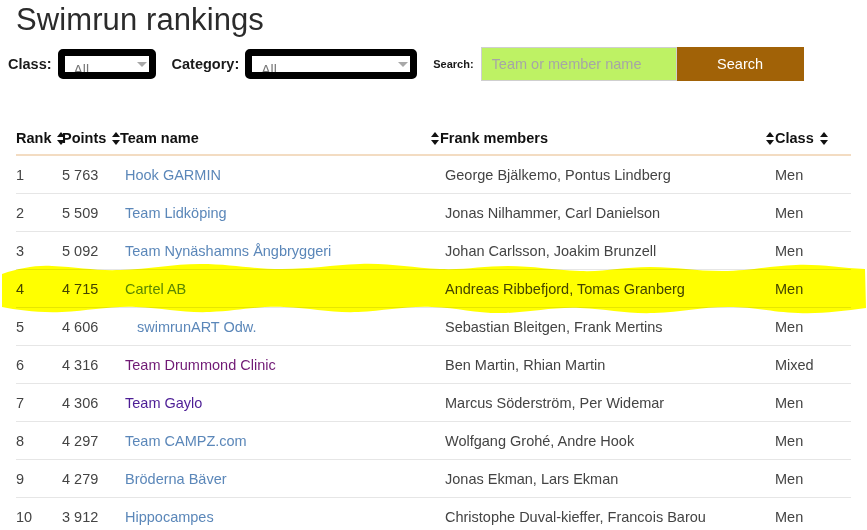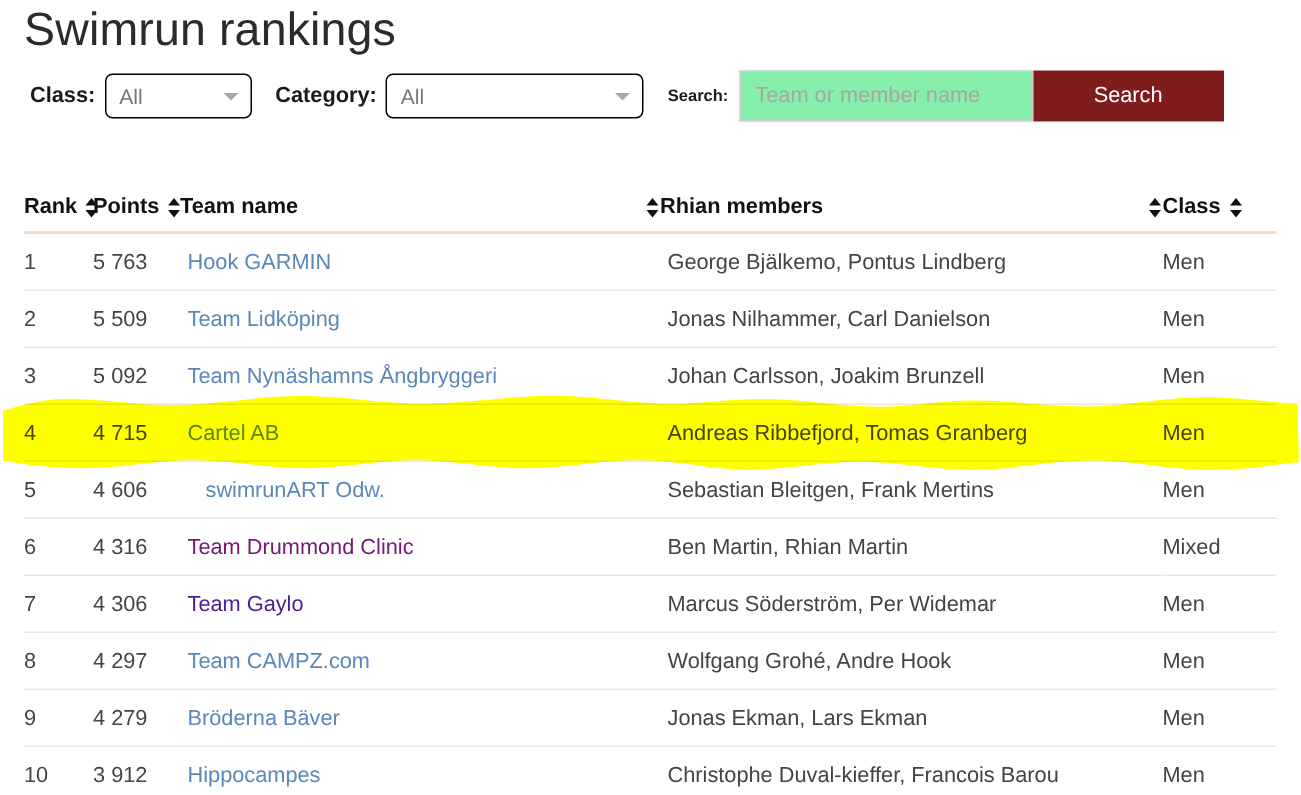--- a/index.html
+++ b/index.html
@@ -33,42 +33,42 @@
     font-weight: 400;
     color: #2b2b2b;
     letter-spacing: 0.1px;
     line-height: 44px;
     white-space: nowrap;
   }
 
   
   .filter-bar {
     position: absolute;
-    left: 20px;
+    left: 8px;
     top: 44px;
     height: 40px;
     display: flex;
     align-items: center;
     white-space: nowrap;
   }
   .filter-label {
     font-size: 14.5px;
     font-weight: bold;
     color: #1a1a1a;
     margin-right: 6px;
   }
   .select-wrap {
     position: relative;
     display: inline-block;
     margin-right: 16px;
   }
   .select-box {
     box-sizing: border-box;
     height: 30px;
-    border: 1px solid #000000;
+    border: 7px solid #000000;
     border-radius: 5px;
     background: #ffffff;
     font-family: "Liberation Sans", sans-serif;
     font-size: 14px;
     color: #777777;
     padding: 0 24px 0 9px;
     line-height: 28px;
     cursor: default;
     overflow: hidden;
     text-overflow: ellipsis;
@@ -93,21 +93,21 @@
     font-weight: bold;
     color: #1a1a1a;
     margin-right: 7px;
   }
   .search-input {
     box-sizing: border-box;
     width: 196px;
     height: 34px;
     border: 1px solid #cfcfcf;
     border-radius: 0;
-    background: #86efac;
+    background: #bef264;
     font-family: "Liberation Sans", sans-serif;
     font-size: 14.5px;
     color: #555555;
     padding: 0 10px;
     outline: none;
   }
   .search-input::placeholder { color: #a6a6a6; opacity: 1; }
   .search-button {
     box-sizing: border-box;
     width: 127px;
@@ -237,21 +237,21 @@
 
     <span class="select-wrap">
       <div class="select-box select-category">All</div>
       <span class="select-caret"></span>
     </span>
 
     <span class="search-label">Search:</span>
 
     <input class="search-input" type="text" placeholder="Team or member name" style="">
 
-    <div class="search-button" style="background: #7f1d1d;">Search</div>
+    <div class="search-button" style="background: #a16207;">Search</div>
   </div>
 
   <table class="rank-table">
     <colgroup>
       <col class="col-rank">
       <col class="col-points">
       <col class="col-team">
       <col class="col-members">
       <col class="col-class">
     </colgroup>
@@ -270,21 +270,21 @@
           </span>
         </th>
         <th class="th-team">
           <span class="th-inner">
             <span>Team name</span>
             <span class="sort-icon"></span>
           </span>
         </th>
         <th class="th-members">
           <span class="th-inner">
-            <span>Rhian members</span>
+            <span>Frank members</span>
             <span class="sort-icon"></span>
           </span>
         </th>
         <th class="th-class">
           <span class="th-inner">
             <span>Class</span>
             <span class="sort-icon"></span>
           </span>
         </th>
       </tr>

